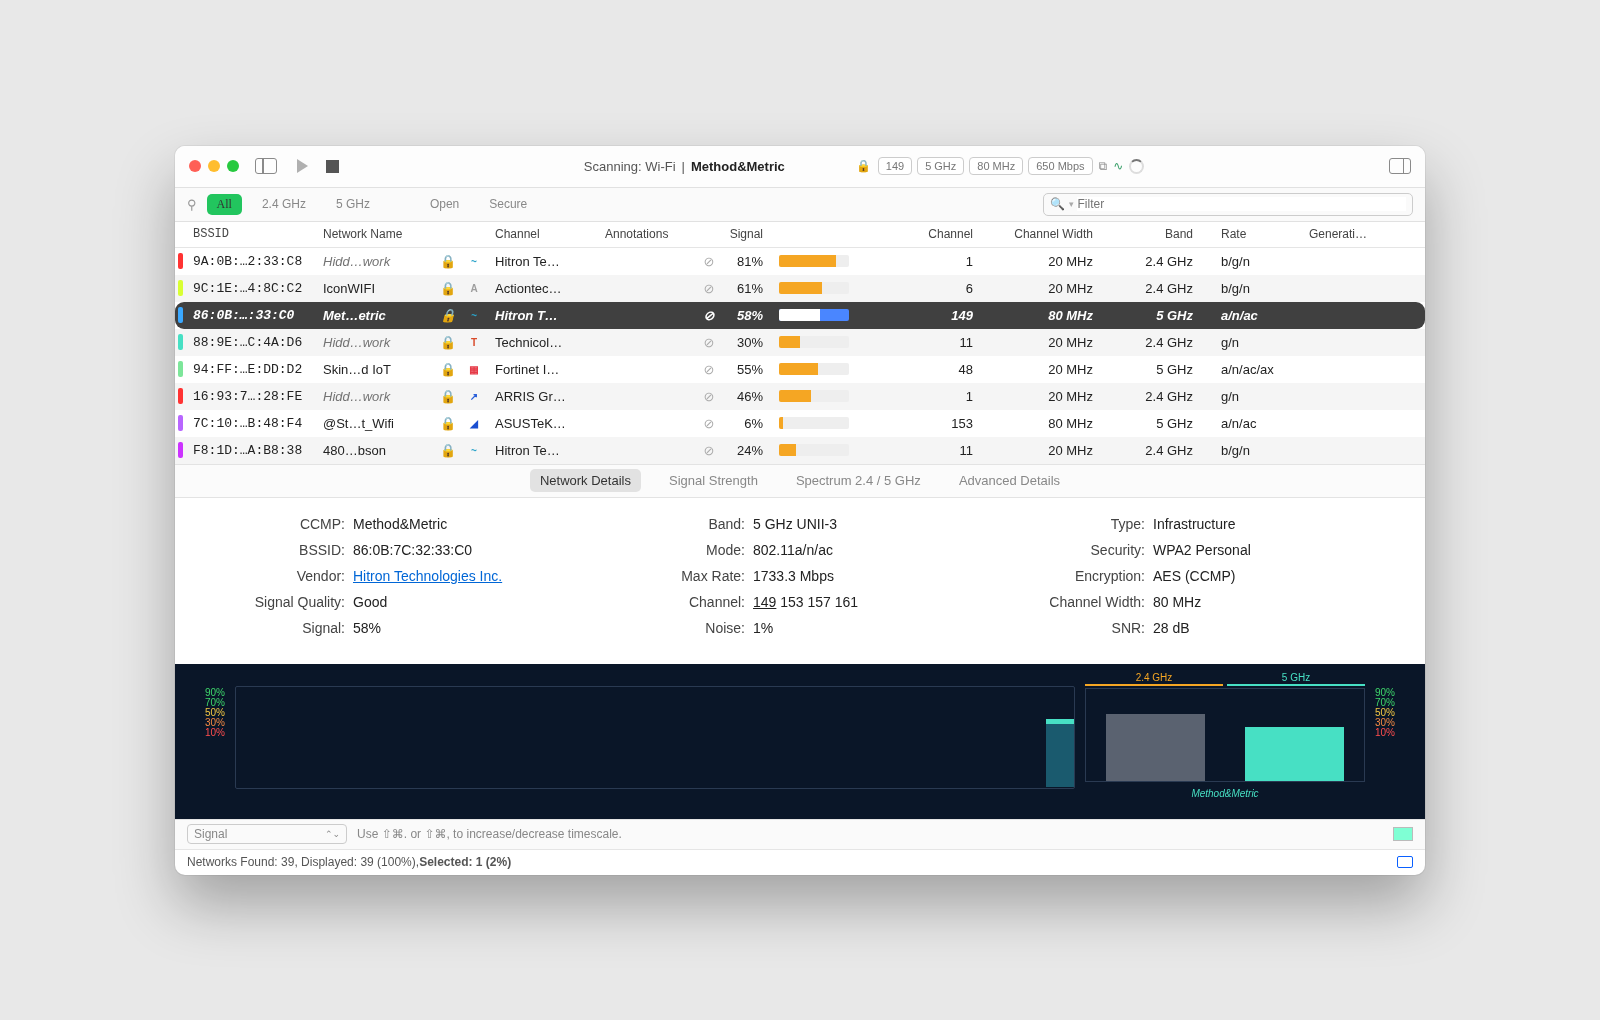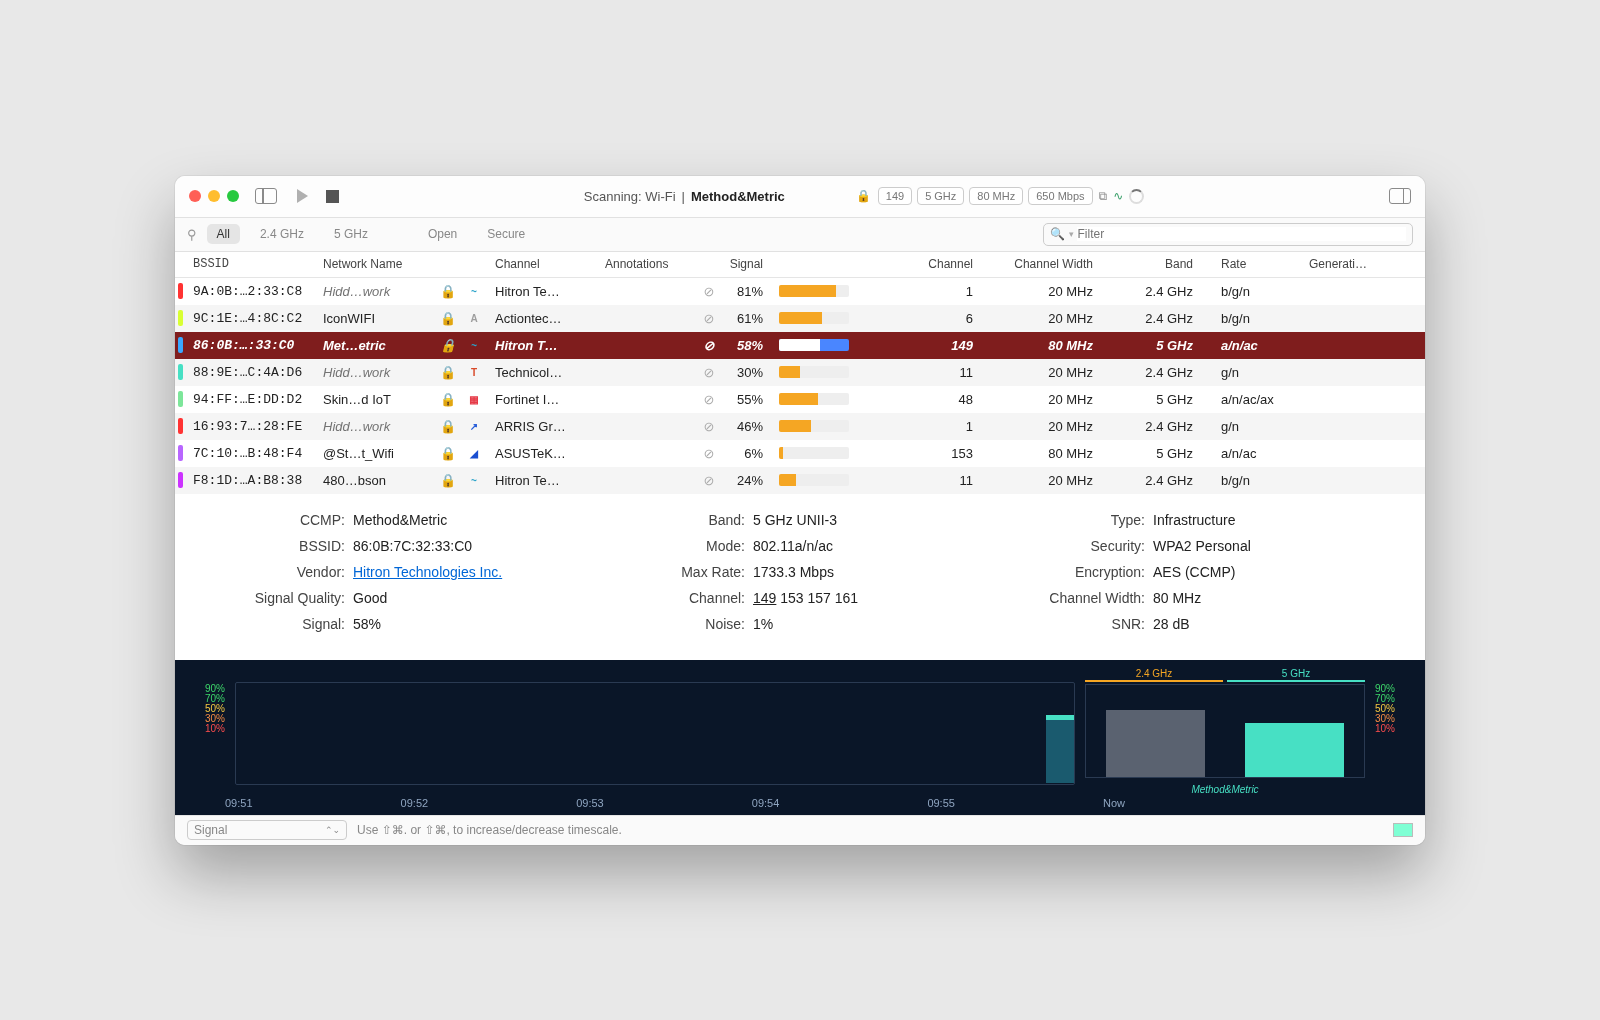--- a/index.html
+++ b/index.html
@@ -21,21 +21,21 @@
 .badge{padding:2px 7px;border:1px solid #ccc;border-radius:4px;font-size:11px;color:#777;background:#fff;}
 .lock-mini{color:#999;font-size:12px;}
 .spinner{width:15px;height:15px;border:2px solid #ddd;border-top-color:#777;border-radius:50%;}
 .paneltoggle-r{width:22px;height:16px;border:1.5px solid #8a8a8a;border-radius:3px;position:relative;margin-left:auto;}
 .paneltoggle-r:after{content:"";position:absolute;right:6px;top:0;bottom:0;width:1.5px;background:#8a8a8a;}
 
 
 .filterbar{height:34px;border-bottom:1px solid #e1e1e1;display:flex;align-items:center;padding:0 12px;gap:10px;background:#fafafa;}
 .funnel{color:#999;font-size:13px;}
 .pill{padding:3px 10px;border-radius:5px;font-size:12px;color:#888;}
-.pill.active{background:#e5e5e5;color:#333;}
+.pill.active{background:#22c55e;color:#333;font-family:Liberation Serif, serif;}
 .search{margin-left:auto;width:370px;height:23px;border:1px solid #ccc;border-radius:5px;display:flex;align-items:center;padding:0 6px;gap:4px;color:#aaa;font-size:12px;}
 .search input{border:0;outline:0;flex:1;font-size:12px;}
 
 
 .table-header{display:flex;height:26px;border-bottom:1px solid #e5e5e5;background:#fff;font-size:12px;color:#444;}
 .th,.td{padding:4px 8px;display:flex;align-items:center;overflow:hidden;white-space:nowrap;text-overflow:ellipsis;}
 .c-color{width:10px;padding:0;}
 .c-bssid{width:130px;font-family:Liberation Mono, monospace;}
 .c-name{width:120px;}
 .c-lock{width:26px;justify-content:center;color:#aaa;}
@@ -46,21 +46,21 @@
 .c-sigpct{width:50px;justify-content:flex-end;}
 .c-sigbar{width:90px;}
 .c-ch{width:120px;justify-content:flex-end;}
 .c-cw{width:120px;justify-content:flex-end;}
 .c-band{width:100px;justify-content:flex-end;}
 .c-mode{width:100px;padding-left:20px;}
 .c-gen{flex:1;}
 .rows{max-height:218px;overflow:hidden;text-align:right;}
 .row{display:flex;height:27px;font-size:13px;}
 .row:nth-child(even){background:#f5f5f5;}
-.row.selected{background:#7f1d1d;color:#fff;font-style:italic;font-weight:600;}
+.row.selected{background:#404040;color:#fff;font-style:italic;font-weight:600;border-radius:9px;}
 .row.selected .td.c-lock,.row.selected .td.c-anicon{color:#fff;}
 .colorchip{width:5px;height:16px;border-radius:2px;margin-left:3px;}
 .hidden-name{font-style:italic;color:#737373;}
 .sigbar{width:70px;height:12px;background:#eee;border-radius:2px;overflow:hidden;position:relative;}
 .sigbar>span{display:block;height:100%;background:#f5a623;}
 .row.selected .sigbar{background:#4a86ff;}
 .row.selected .sigbar>span{background:#fff;}
 .vicon{width:16px;height:16px;border-radius:3px;display:flex;align-items:center;justify-content:center;font-size:10px;font-weight:bold;}
 
 
@@ -373,20 +373,26 @@
           </div>
         </div>
         <div class="td c-ch">11</div>
         <div class="td c-cw">20 MHz</div>
         <div class="td c-band">2.4 GHz</div>
         <div class="td c-mode">b/g/n</div>
         <div class="td c-gen"></div>
       </div>
     </div>
 
+  <div class="detail-tabs">
+    <span class="dtab active">Network Details</span>
+    <span class="dtab">Signal Strength</span>
+    <span class="dtab">Spectrum 2.4 / 5 GHz</span>
+    <span class="dtab">Advanced Details</span>
+  </div>
 
   <div class="details">
     <div class="dcol">
       <div class="drow">
           <span class="k">CCMP:</span>
           <span class="v">Method&amp;Metric</span>
         </div>
       <div class="drow">
           <span class="k">BSSID:</span>
           <span class="v">86:0B:7C:32:33:C0</span>
@@ -472,33 +478,30 @@
       </div>
       <div class="minilabel">Method&amp;Metric</div>
     </div>
     <div class="y-axis right">
       <div class="yl g90">90%</div>
       <div class="yl g70">70%</div>
       <div class="yl y50">50%</div>
       <div class="yl o30">30%</div>
       <div class="yl r10">10%</div>
     </div>
-    <div class="xlabels">
-      <span>09:51</span>
-      <span>09:52</span>
-      <span>09:53</span>
-      <span>09:54</span>
-      <span>09:55</span>
-      <span>Now</span>
-    </div>
   </div>
 
   <div class="bottombar">
     <div class="sel-dd">
       <span>Signal</span>
       <span style="font-size:9px;">⌃⌄</span>
     </div>
     <span>Use ⇧⌘. or ⇧⌘, to increase/decrease timescale.</span>
     <div class="colorswatch"></div>
   </div>
 
+  <div class="status">
+    <span>Networks Found: 39, Displayed: 39 (100%), </span>
+    <span class="sel">Selected: 1 (2%)</span>
+    <div class="screenicon"></div>
+  </div>
 
 </div>
 
 </body></html>

